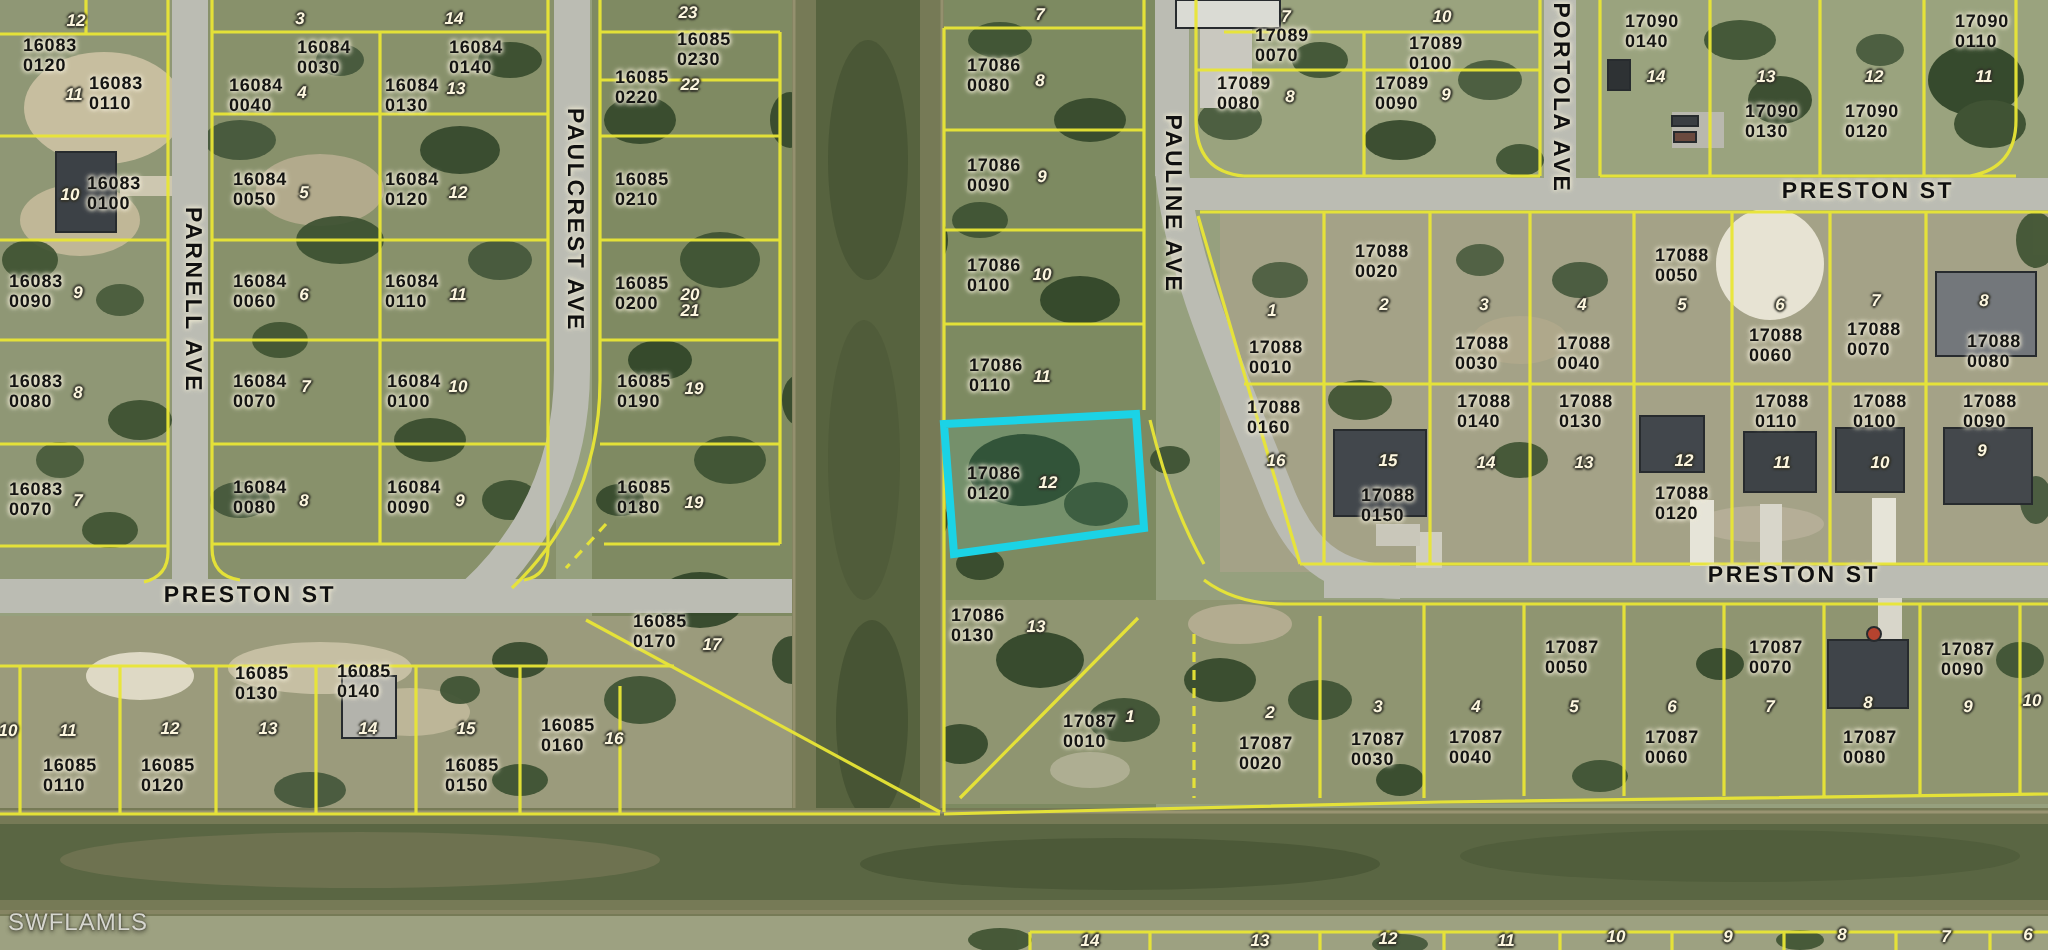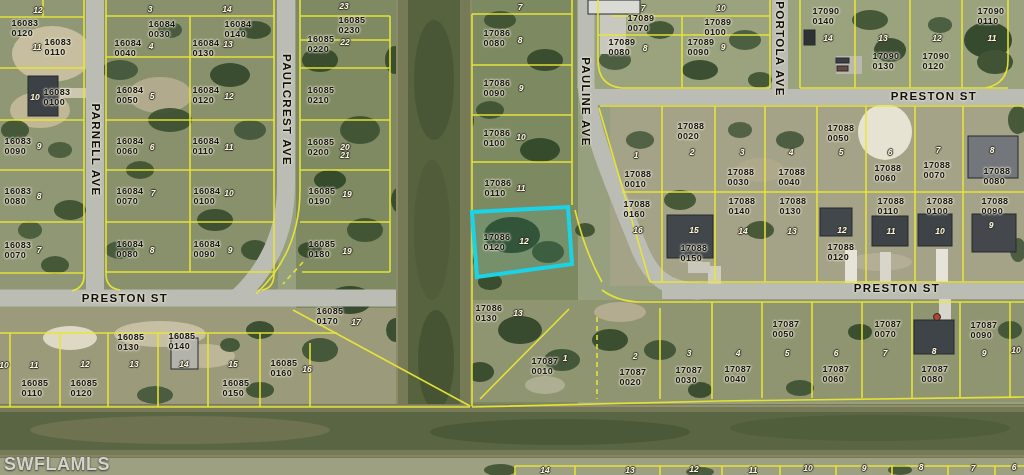--- a/index.html
+++ b/index.html
@@ -11,21 +11,21 @@
           font-size:9px;line-height:9.5px;font-weight:700;letter-spacing:.4px;
           white-space:pre;text-align:left;
           text-shadow:0 0 2px #efead6,0 0 2px #efead6,0 0 3px #efead6;}
   .lotnum{position:absolute;transform:translate(-50%,-50%);color:#fcf6de;
           font-size:8.5px;font-weight:700;font-style:italic;
           text-shadow:0 1px 1px #33332a,1px 0 1px #33332a,0 -1px 1px #33332a,-1px 0 1px #33332a;}
   .street{position:absolute;transform:translate(-50%,-50%);color:#101010;
           font-size:11.5px;font-weight:700;letter-spacing:1.3px;white-space:nowrap;
           text-shadow:0 0 2px #e8e4cf,0 0 2px #e8e4cf,0 0 3px #e8e4cf;}
   .street.v{transform:translate(-50%,-50%) rotate(90deg);}
-  #watermark{position:absolute;left:4px;top:454px;font-size:18px;font-weight:700;
+  #watermark{position:absolute;left:4px;top:454px;font-size:12px;font-weight:400;
           letter-spacing:.5px;color:rgba(240,240,234,.85);
           text-shadow:0 1px 2px rgba(40,40,30,.8),0 0 1px rgba(40,40,30,.9);}
 </style>
 </head>
 <body>
 
 <div id="stage">
 <svg width="1024" height="475" viewBox="0 0 1024 475">
 
   <g>

